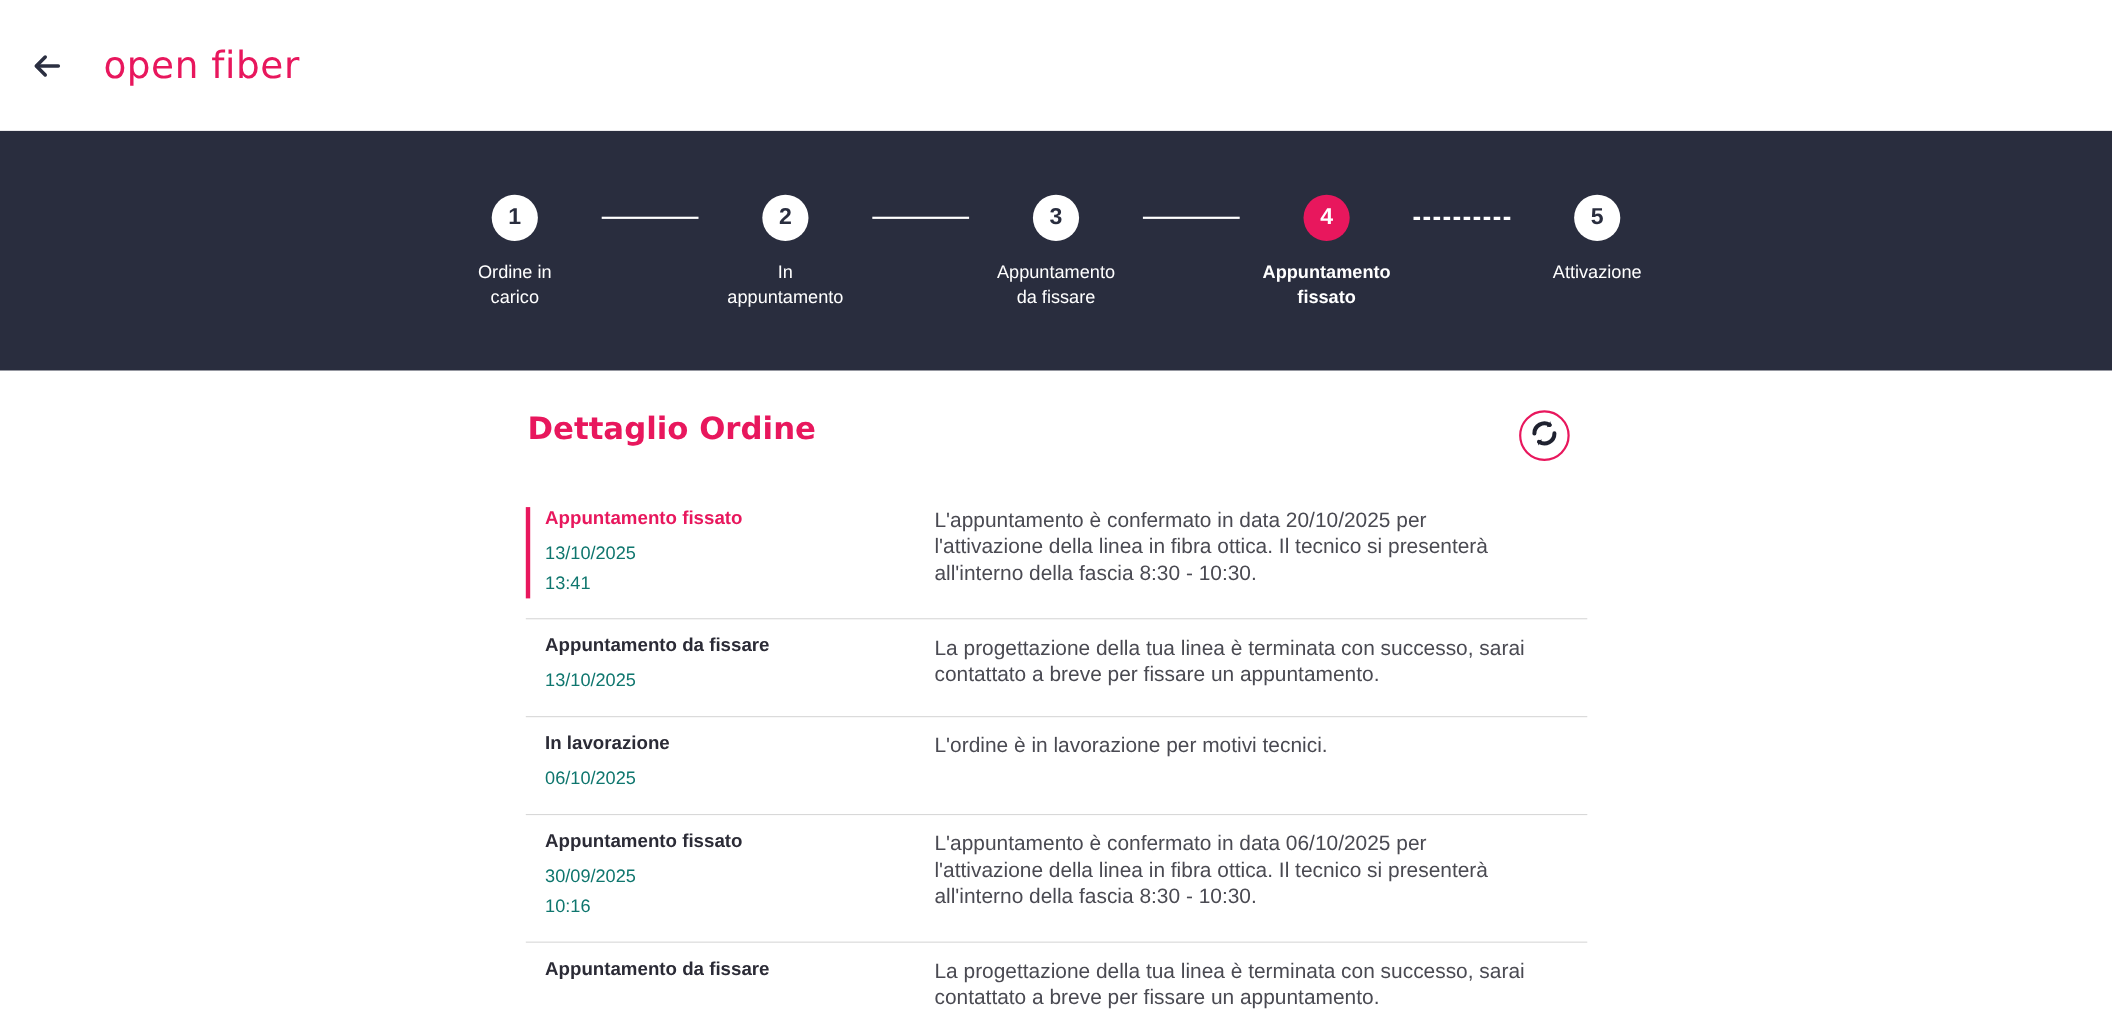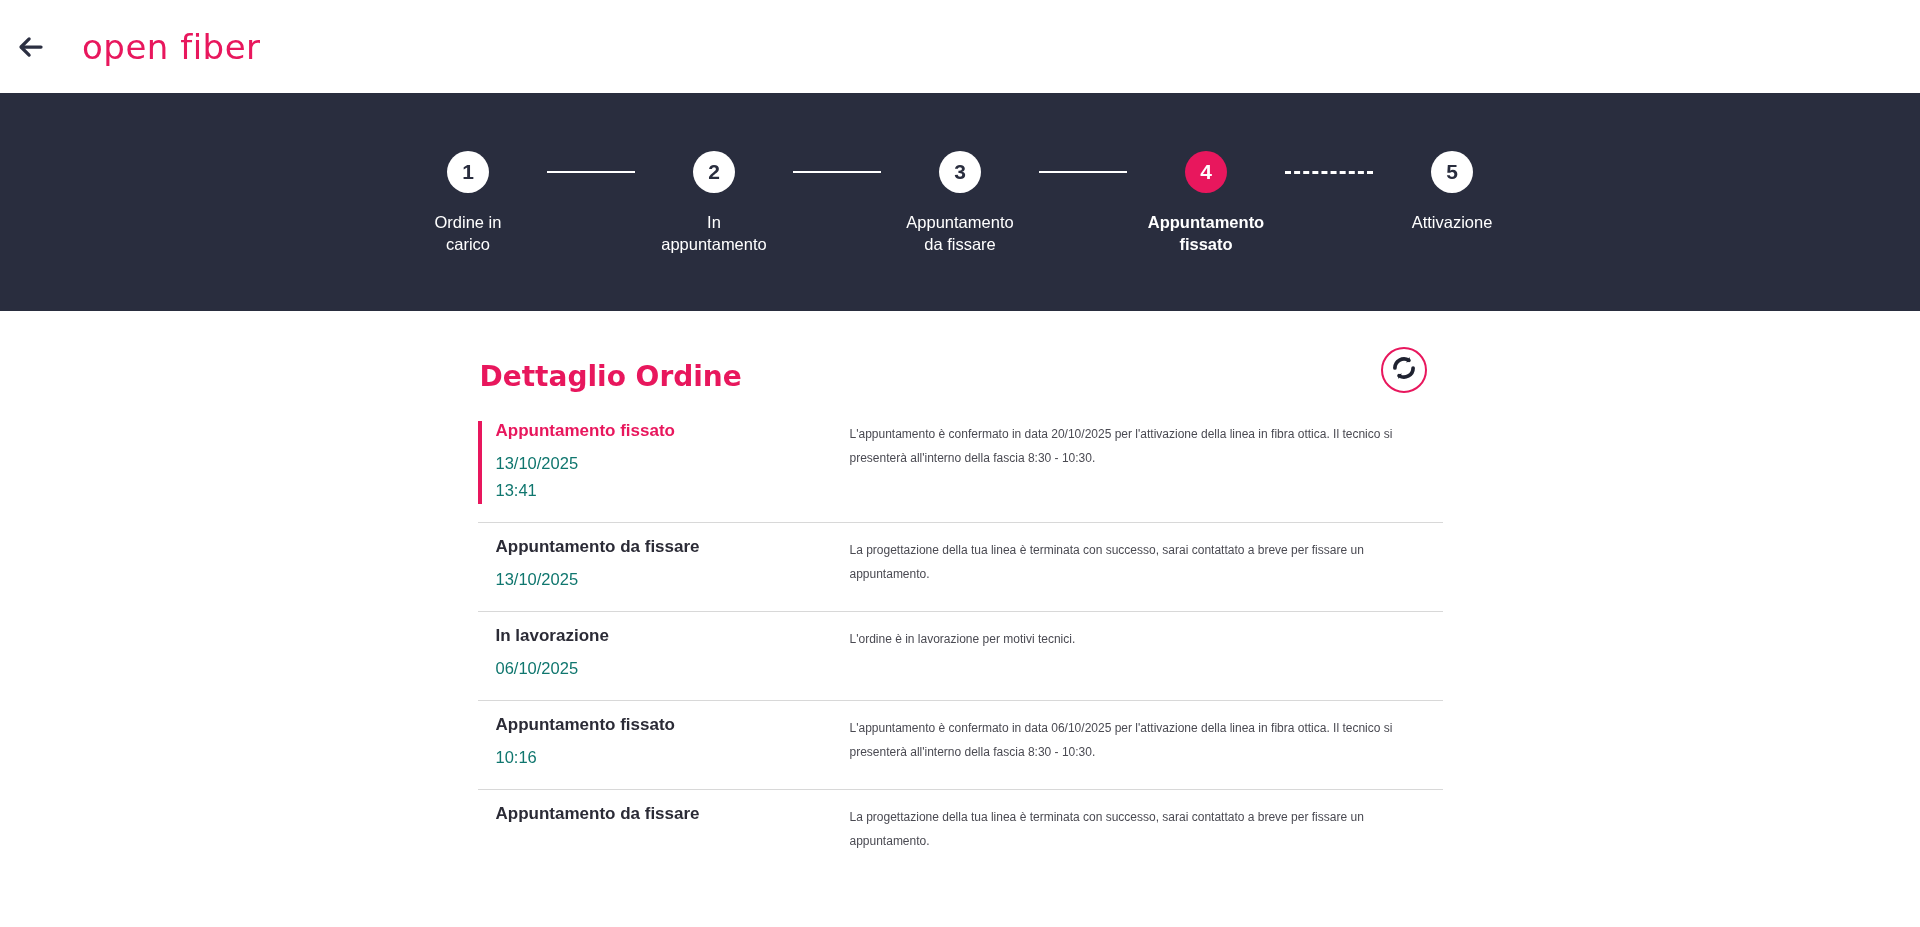--- a/index.html
+++ b/index.html
@@ -7,25 +7,25 @@
   html, body {
     width: 1920px;
     height: 927px;
     background: #ffffff;
     font-family: "Liberation Sans", sans-serif;
     overflow: hidden;
   }
 
   
   .topbar {
-    height: 93px;
-    background: #ffffff;
-    display: flex;
-    align-items: center;
-    padding-left: 2px;
+    height: 119px;
+    background: #ffffff;
+    display: flex;
+    align-items: center;
+    padding-left: 14px;
   }
   .back-btn {
     width: 58px;
     height: 58px;
     display: flex;
     align-items: center;
     justify-content: center;
     cursor: pointer;
     background: none;
     border: none;
@@ -115,24 +115,24 @@
     display: flex;
     justify-content: center;
   }
   .panel {
     width: 965px;
     padding-top: 36px;
   }
 
   .panel-head {
     display: flex;
-    align-items: flex-end;
+    align-items: flex-start;
     justify-content: space-between;
     padding: 0 2px 0 2px;
-    margin-bottom: 14px;
+    margin-bottom: 28px;
   }
   .panel-title {
     color: #E8175D;
     font-size: 28px;
     font-weight: bold;
     font-family: "DejaVu Sans", sans-serif;
   }
   .refresh-btn {
     width: 46px;
     height: 46px;
@@ -175,21 +175,21 @@
     font-size: 16.5px;
     color: #0f766e;
     line-height: 27px;
   }
   .row .right {
     flex: 1;
     padding-top: 1px;
     padding-right: 8px;
   }
   .row-desc {
-    font-size: 12px;
+    font-size: 19px;
     line-height: 24px;
     color: #4a4a52;
     max-width: 545px;
   }
 </style>
 </head>
 <body>
 
 <div class="topbar">
   <button class="back-btn">
@@ -288,20 +288,21 @@
             <div class="row-title">In lavorazione</div>
             <div class="row-date">06/10/2025</div>
           </div>
           <div class="right">
             <div class="row-desc">L'ordine è in lavorazione per motivi tecnici.</div>
           </div>
         </div>
         <div class="row">
           <div class="left">
             <div class="row-title">Appuntamento fissato</div>
+            <div class="row-date">30/09/2025</div>
             <div class="row-time">10:16</div>
           </div>
           <div class="right">
             <div class="row-desc">L'appuntamento è confermato in data 06/10/2025 per l'attivazione della linea in fibra ottica. Il tecnico si presenterà all'interno della fascia 8:30 - 10:30.</div>
           </div>
         </div>
         <div class="row">
           <div class="left">
             <div class="row-title">Appuntamento da fissare</div>
           </div>

